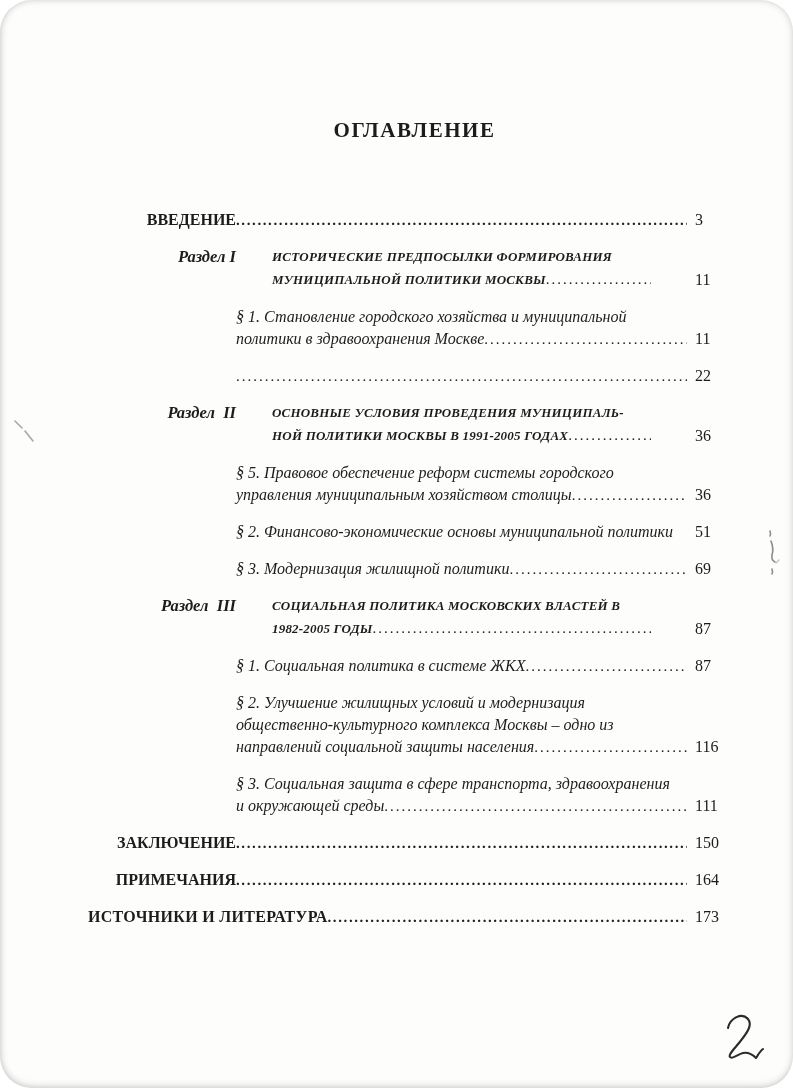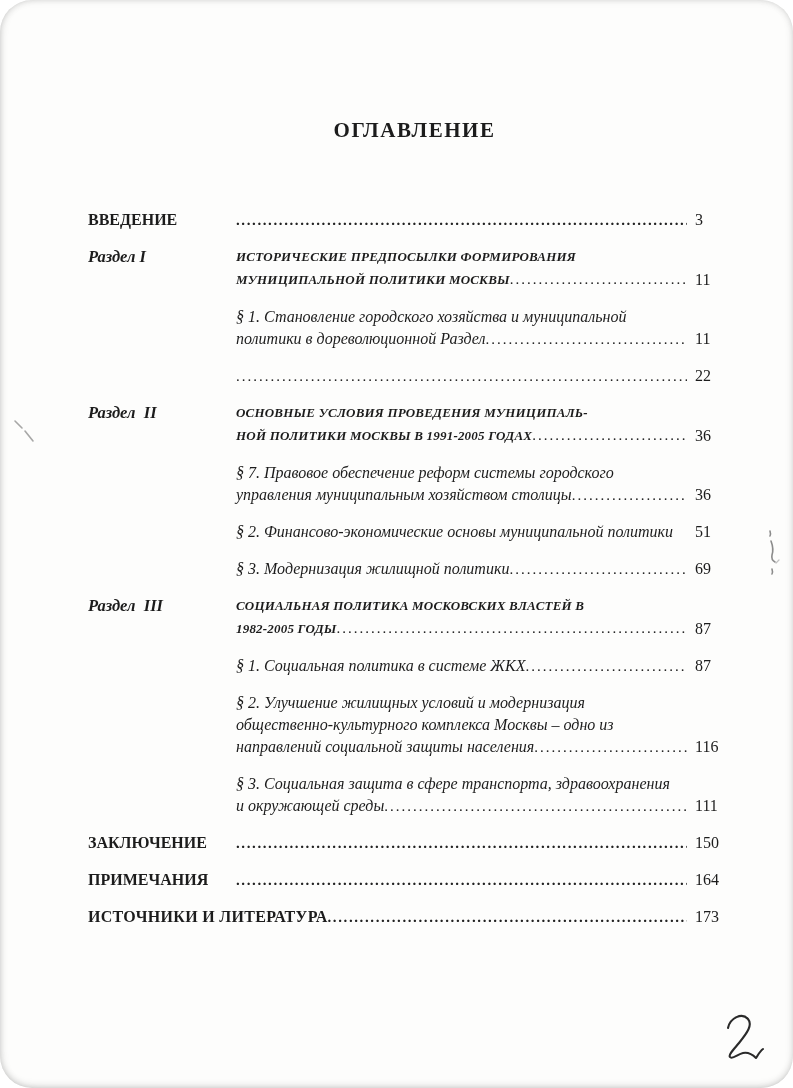--- a/index.html
+++ b/index.html
@@ -19,26 +19,27 @@
   }
   .content{position:absolute;left:88px;right:52px;top:118px;}
   .title{
     margin:0 0 66px 0;
     text-align:center;
     font-size:21px;
     font-weight:700;
     letter-spacing:1.5px;
   }
   .entry{display:flex;margin-bottom:15px;font-size:16px;line-height:22px;}
-  .entry.section{margin-top:2px;}
+  .entry.section{margin-top:2px;gap:36px;}
   .label{
     width:148px;flex:none;
     font-weight:700;
     white-space:pre;
     align-self:flex-start;
+    text-align:right;
   }
   .entry.section .label{font-style:italic;font-size:16.5px;}
   .body{flex:1 1 auto;min-width:0;}
   .line,.lastline .text{white-space:nowrap;}
   .entry.section .line,.entry.section .lastline .text{
     font-weight:700;font-style:italic;font-size:13px;letter-spacing:.2px;
   }
   .entry.sub .line,.entry.sub .lastline .text{font-style:italic;font-size:16px;}
   .lastline{display:flex;align-items:baseline;}
   .dots{
@@ -89,21 +90,21 @@
               <span class="dots">................................................................................................................................................................................................................................................</span>
             </div>
           </div>
           <div class="page-num">11</div>
         </div>
         <div class="entry sub">
           <div class="label"></div>
           <div class="body">
             <div class="line">§ 1. Становление городского хозяйства и муниципальной</div>
             <div class="lastline">
-              <span class="text">политики в дореволюционной Раздел</span>
+              <span class="text">политики в здравоохранения Москве</span>
               <span class="dots">................................................................................................................................................................................................................................................</span>
             </div>
           </div>
           <div class="page-num">11</div>
         </div>
         <div class="entry sub">
           <div class="label"></div>
           <div class="body">
             <div class="lastline">
               <span class="dots">................................................................................................................................................................................................................................................</span>
@@ -118,21 +119,21 @@
             <div class="lastline">
               <span class="text">НОЙ ПОЛИТИКИ МОСКВЫ В 1991-2005 ГОДАХ</span>
               <span class="dots">................................................................................................................................................................................................................................................</span>
             </div>
           </div>
           <div class="page-num">36</div>
         </div>
         <div class="entry sub">
           <div class="label"></div>
           <div class="body">
-            <div class="line">§ 7. Правовое обеспечение реформ системы городского</div>
+            <div class="line">§ 5. Правовое обеспечение реформ системы городского</div>
             <div class="lastline">
               <span class="text">управления муниципальным хозяйством столицы</span>
               <span class="dots">................................................................................................................................................................................................................................................</span>
             </div>
           </div>
           <div class="page-num">36</div>
         </div>
         <div class="entry sub">
           <div class="label"></div>
           <div class="body">

